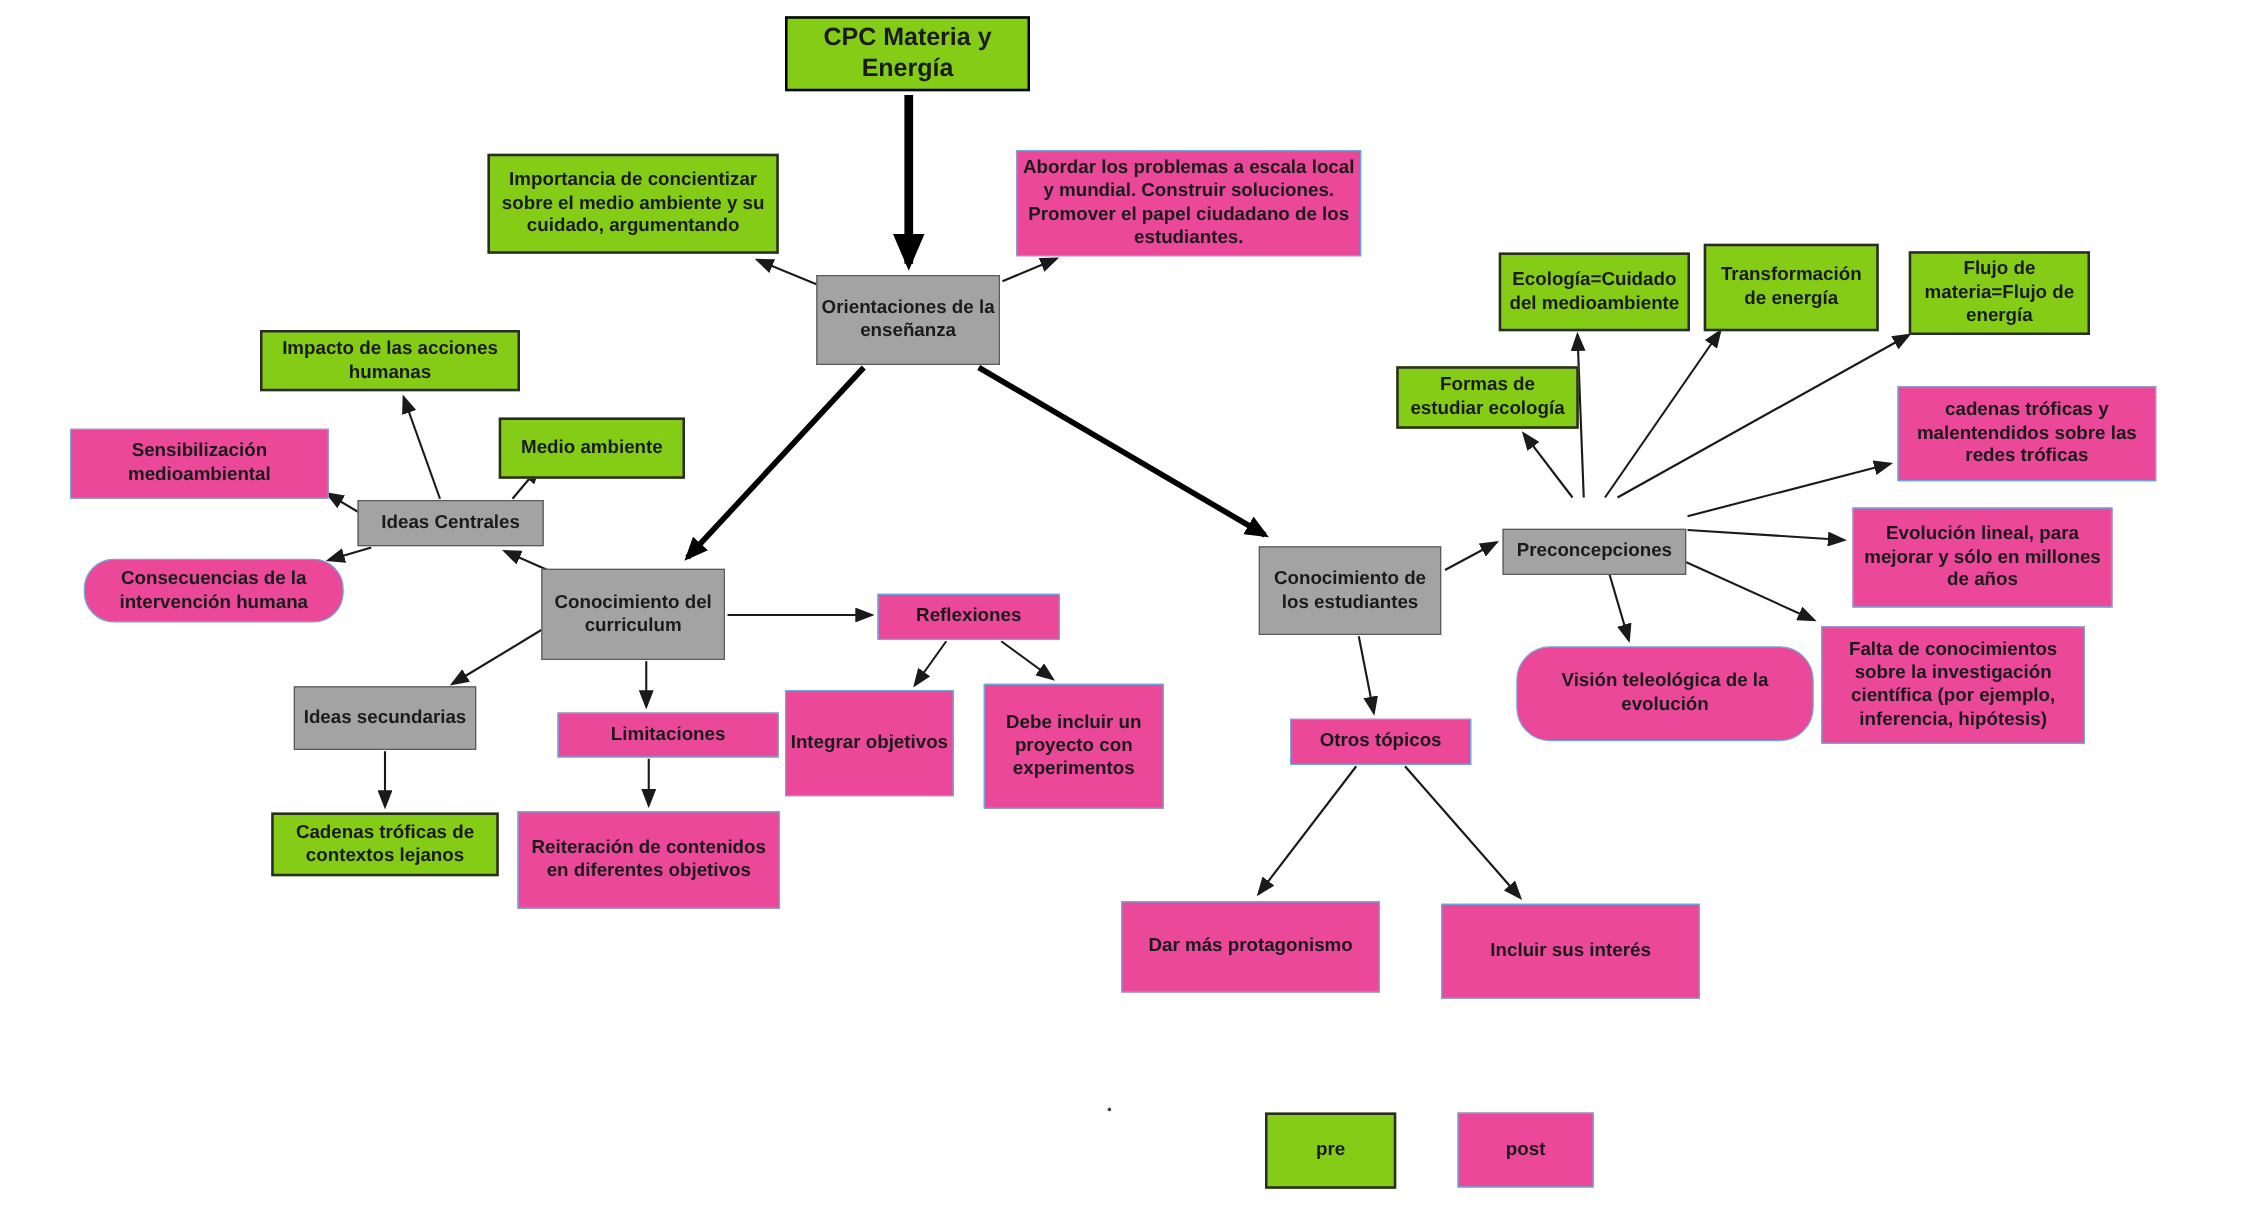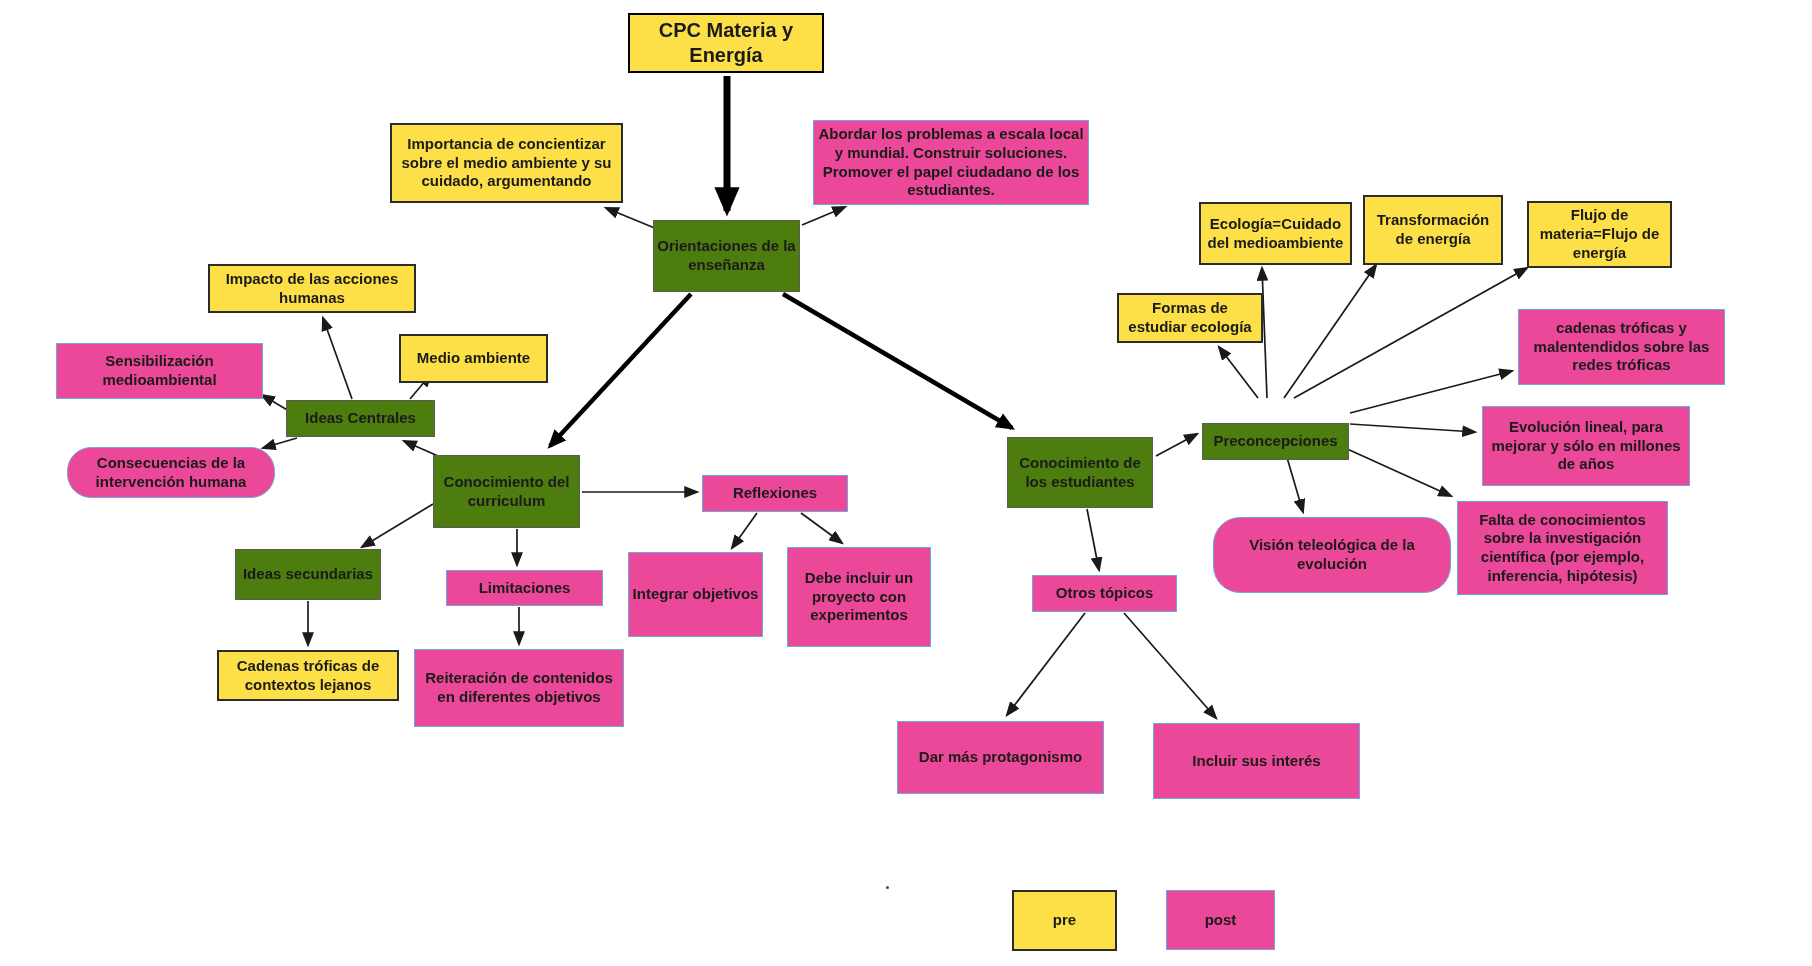--- a/index.html
+++ b/index.html
@@ -6,23 +6,23 @@
   #canvas{
     position:relative;width:1812px;height:966px;background:#ffffff;overflow:hidden;
     font-family:"Liberation Sans", sans-serif;
   }
   #edges{position:absolute;left:0;top:0;width:1812px;height:966px;}
   .node{
     position:absolute;display:flex;align-items:center;justify-content:center;
     text-align:center;font-weight:bold;font-size:15px;line-height:1.25;
     color:#1b1b1b;padding:2px 3px;box-sizing:border-box;
   }
-  .pre{background:#fde047;border:2px solid #2b2b2b;}
+  .pre{background:#84cc16;border:2px solid #2b2b2b;}
   .post{background:#ec4899;border:1.5px solid #6fa8dc;}
-  .category{background:#4d7c0f;border:1.5px solid #5b5b5b;}
+  .category{background:#a3a3a3;border:1.5px solid #5b5b5b;}
   .title{font-size:20px;border:2px solid #000;}
   .thin{stroke:#1a1a1a;stroke-width:1.7;fill:none;}
   .thick{stroke:#000000;stroke-width:4.5;fill:none;}
   .xthick{stroke:#000000;stroke-width:7;fill:none;}
   .stray-dot{position:absolute;width:3px;height:3px;border-radius:50%;background:#4a4a4a;}
 </style>
 </head>
 <body>
 
 <div id="canvas">
@@ -74,21 +74,21 @@
   <div class="node post" style="left:813px;top:120px;width:276px;height:85px;">Abordar los problemas a escala local y mundial. Construir soluciones. Promover el papel ciudadano de los estudiantes.</div>
   <div class="node category" style="left:653px;top:220px;width:147px;height:72px;">Orientaciones de la enseñanza</div>
   <div class="node pre" style="left:208px;top:264px;width:208px;height:49px;">Impacto de las acciones humanas</div>
   <div class="node pre" style="left:399px;top:334px;width:149px;height:49px;">Medio ambiente</div>
   <div class="node post" style="left:56px;top:343px;width:207px;height:56px;">Sensibilización medioambiental</div>
   <div class="node category" style="left:286px;top:400px;width:149px;height:37px;">Ideas Centrales</div>
   <div class="node post" style="left:67px;top:447px;width:208px;height:51px;border-radius:24px;">Consecuencias de la intervención humana</div>
   <div class="node category" style="left:433px;top:455px;width:147px;height:73px;">Conocimiento del curriculum</div>
   <div class="node post" style="left:702px;top:475px;width:146px;height:37px;">Reflexiones</div>
   <div class="node category" style="left:235px;top:549px;width:146px;height:51px;">Ideas secundarias</div>
-  <div class="node post" style="left:446px;top:570px;width:157px;height:36px;">Limitaciones</div>
+  <div class="node post" style="left:446px;top:570px;width:177px;height:36px;">Limitaciones</div>
   <div class="node post" style="left:628px;top:552px;width:135px;height:85px;">Integrar objetivos</div>
   <div class="node post" style="left:787px;top:547px;width:144px;height:100px;">Debe incluir un proyecto con experimentos</div>
   <div class="node pre" style="left:217px;top:650px;width:182px;height:51px;">Cadenas tróficas de contextos lejanos</div>
   <div class="node post" style="left:414px;top:649px;width:210px;height:78px;">Reiteración de contenidos en diferentes objetivos</div>
   <div class="node category" style="left:1007px;top:437px;width:146px;height:71px;">Conocimiento de los estudiantes</div>
   <div class="node category" style="left:1202px;top:399px;width:147px;height:37px;margin-top:24px;">Preconcepciones</div>
   <div class="node pre" style="left:1117px;top:293px;width:146px;height:50px;">Formas de estudiar ecología</div>
   <div class="node pre" style="left:1199px;top:202px;width:153px;height:63px;">Ecología=Cuidado del medioambiente</div>
   <div class="node pre" style="left:1363px;top:195px;width:140px;height:70px;">Transformación de energía</div>
   <div class="node pre" style="left:1527px;top:201px;width:145px;height:67px;">Flujo de materia=Flujo de energía</div>

